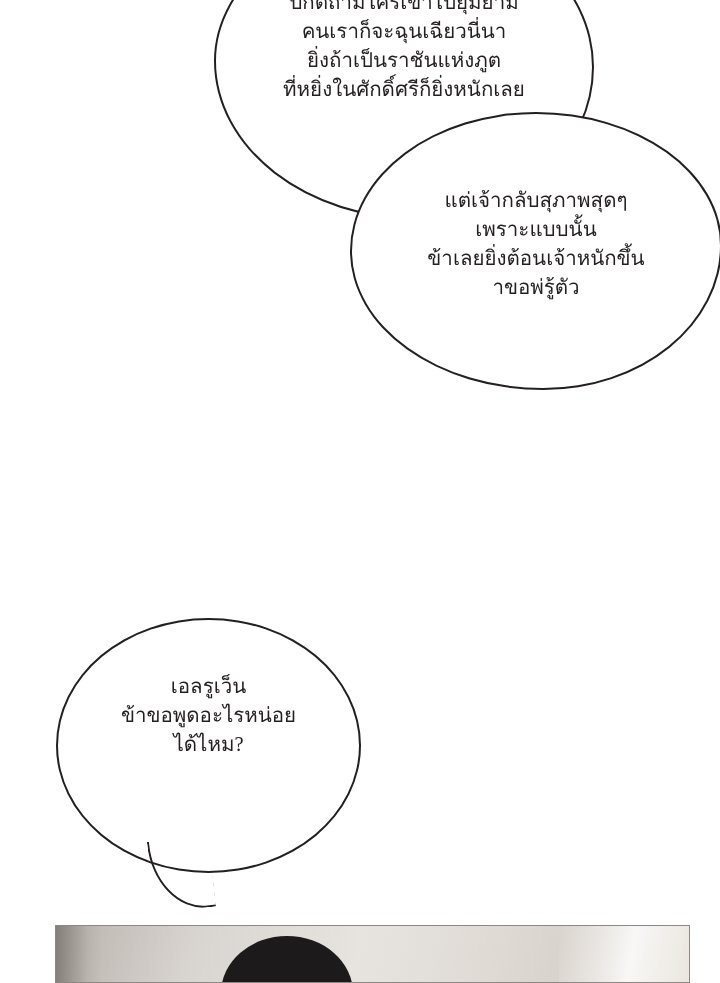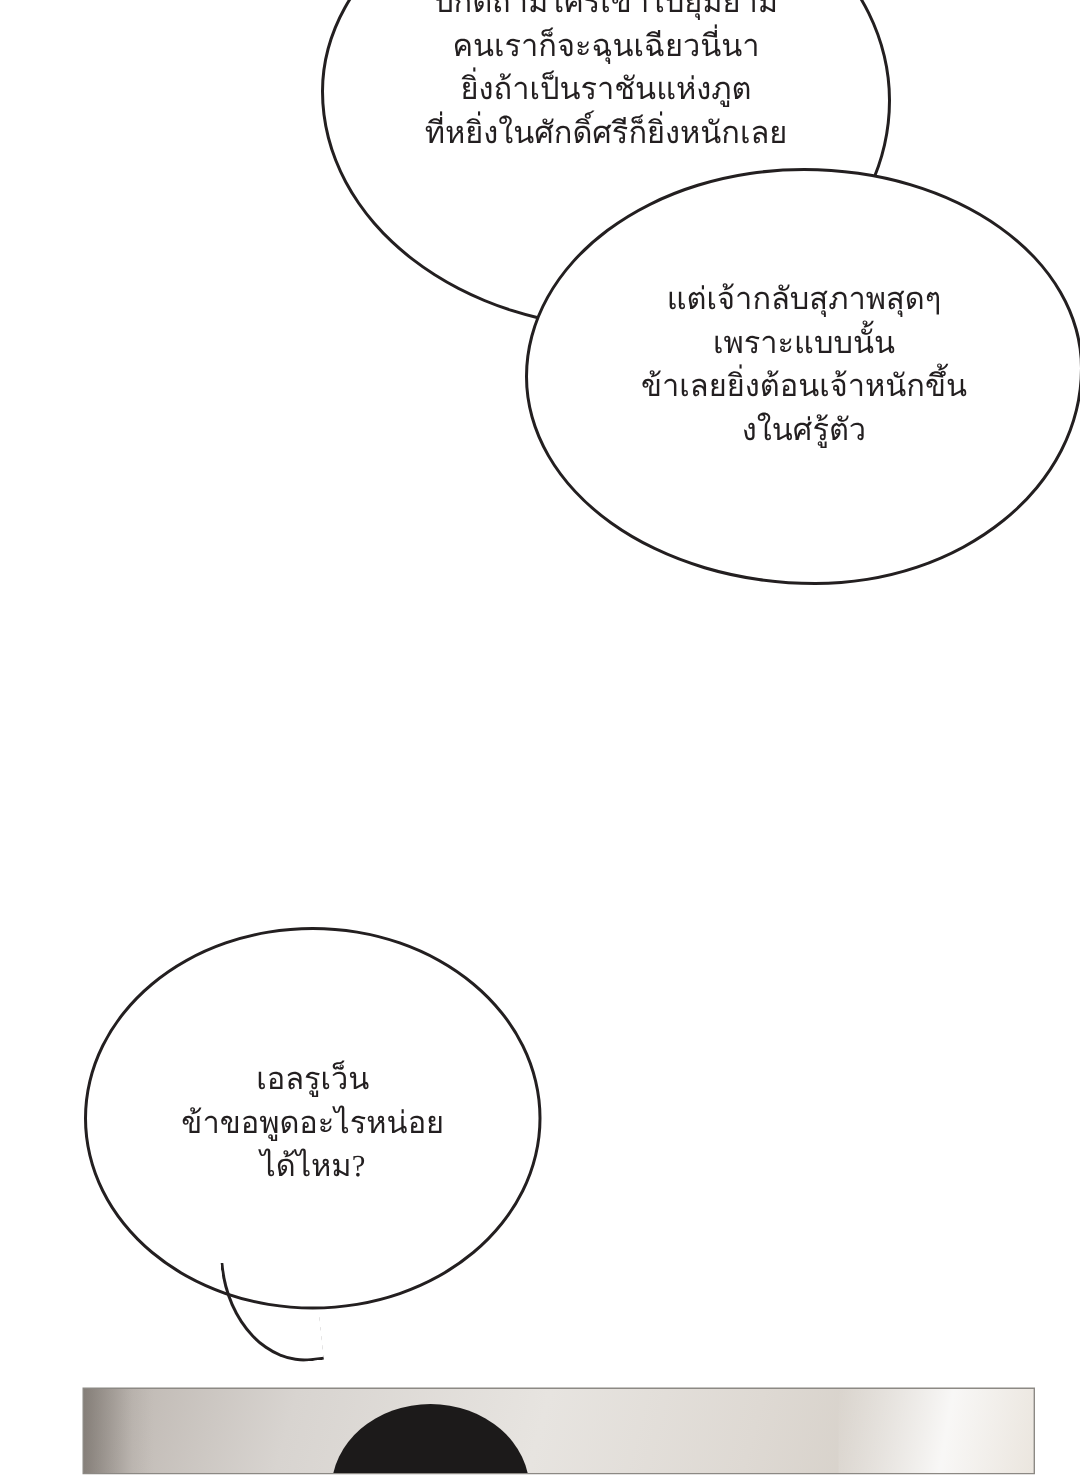--- a/index.html
+++ b/index.html
@@ -72,21 +72,21 @@
     top: -12px;
     width: 368px;
   }
   .text-top-right {
     left: 356px;
     top: 186px;
     width: 360px;
   }
   .text-lower {
     left: 60px;
-    top: 706px;
+    top: 672px;
     width: 297px;
     text-align: center;
   }
 
   
   .bubble-tail {
     position: absolute;
     left: 150px;
     top: 830px;
     width: 60px;
@@ -155,21 +155,21 @@
   <div class="bubble bubble-top-left"></div>
   <div class="bubble-text text-top-left">ปกติถ้ามีใครเข้าไปยุ่มย่าม
 คนเราก็จะฉุนเฉียวนี่นา
 ยิ่งถ้าเป็นราชันแห่งภูต
 ที่หยิ่งในศักดิ์ศรีก็ยิ่งหนักเลย</div>
 
   <div class="bubble bubble-top-right"></div>
   <div class="bubble-text text-top-right">แต่เจ้ากลับสุภาพสุดๆ
 เพราะแบบนั้น
 ข้าเลยยิ่งต้อนเจ้าหนักขึ้น
-งในศ่รู้ตัว</div>
+าขอพ่รู้ตัว</div>
 
   <div class="bubble bubble-lower"></div>
   <div class="bubble-tail"></div>
   <div class="tail-mask"></div>
   <div class="bubble-text text-lower">เอลรูเว็น
 ข้าขอพูดอะไรหน่อย
 ได้ไหม?</div>
 
   <div class="panel">
     <div class="panel-left-shadow"></div>

